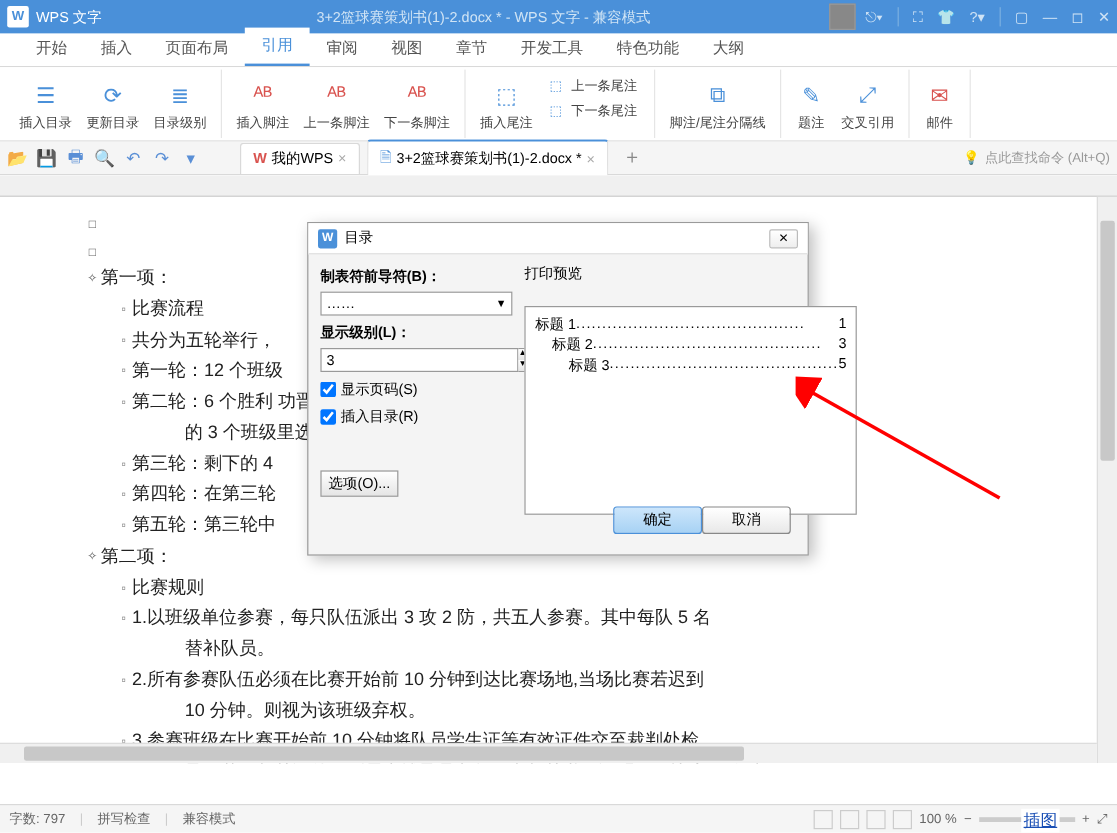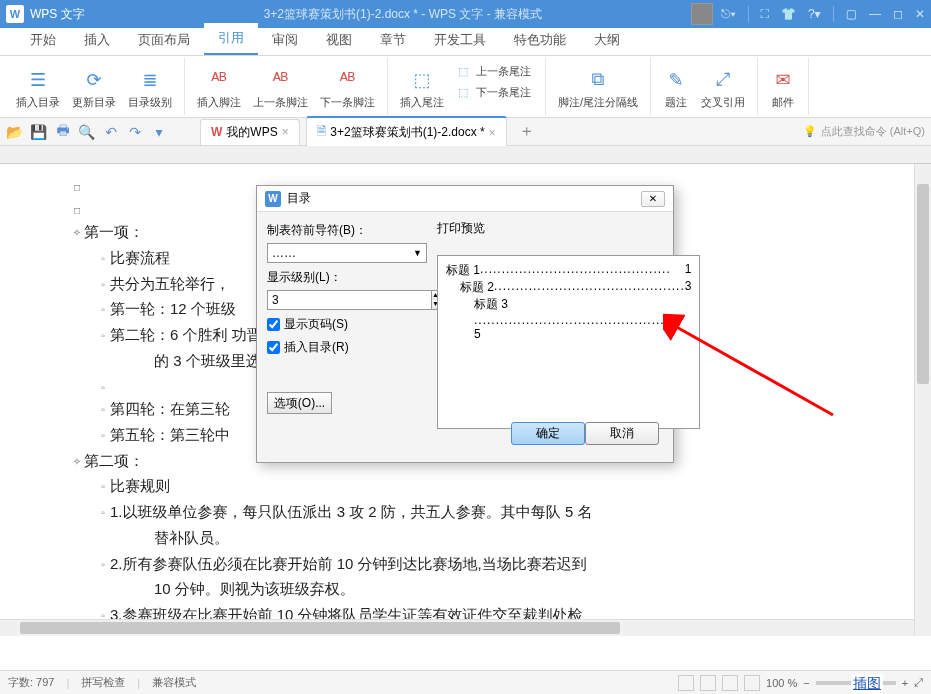--- a/index.html
+++ b/index.html
@@ -64,21 +64,21 @@
 
 .insert-pic { position: absolute; bottom: 0px; right: 48px; color: #1a4fb5; text-decoration: underline; font-size: 14px; background:#fff; padding:1px 2px; }
 .dialog { position: absolute; left: 256px; top: 185px; width: 418px; height: 278px; background: #f4f4f4; border: 1px solid #9a9a9a; box-shadow: 4px 4px 12px rgba(0,0,0,0.25); }
 .dialog-title { height: 26px; display: flex; align-items: center; padding: 0 8px; border-bottom: 1px solid #ddd; background: #fff; }
 .dialog-title .dlogo { width: 16px; height: 16px; background: #4a90d9; color: #fff; font-size: 10px; display: flex; align-items: center; justify-content: center; border-radius: 2px; margin-right: 6px; font-weight: bold; }
 .dialog-title .dtxt { flex: 1; font-size: 12px; }
 .dialog-title .dclose { width: 24px; height: 16px; border: 1px solid #bbb; border-radius: 2px; display: flex; align-items: center; justify-content: center; font-size: 10px; cursor: pointer; background: linear-gradient(#fff,#eee); }
 .dialog-body { padding: 8px 10px; display: flex; gap: 10px; height: 210px; }
 .dialog-left { width: 160px; display: flex; flex-direction: column; gap: 4px; }
 .fieldset-label { font-size: 12px; }
-.dlg-lbl { font-size: 12px; margin-top: 2px; }
+.dlg-lbl { font-size: 12px; margin-top: 2px; font-weight: bold; }
 .dlg-combo { height: 20px; border: 1px solid #999; background: #fff; display: flex; align-items: center; padding: 0 4px; font-size: 12px; justify-content: space-between; }
 .dlg-combo .arrow { font-size: 9px; }
 .dlg-spin { display: flex; }
 .dlg-spin input { flex: 1; border: 1px solid #999; height: 20px; padding: 0 4px; font-size: 12px; }
 .dlg-spin .spinbtns { width: 16px; display: flex; flex-direction: column; border: 1px solid #999; border-left: none; }
 .dlg-spin .spinbtns div { flex: 1; font-size: 7px; text-align: center; cursor: pointer; background: linear-gradient(#fff,#e5e5e5); }
 .dlg-check { display: flex; align-items: center; gap: 4px; font-size: 12px; margin-top: 2px; }
 .dlg-check input { width: 13px; height: 13px; }
 .dlg-btn-small { width: 65px; height: 22px; border: 1px solid #999; background: linear-gradient(#fff,#e5e5e5); font-size: 12px; cursor: pointer; margin-top: auto; }
 
@@ -259,20 +259,21 @@
       <div class="ol-item ind2">
         <span class="marker">▫</span>
         <span class="txt">第二轮：6 个胜利                                                                                               功晋级</span>
       </div>
       <div class="ol-item ind3w">
         <span class="marker"></span>
         <span class="txt">的 3 个班级里选取</span>
       </div>
       <div class="ol-item ind2">
         <span class="marker">▫</span>
+        <span class="txt">第三轮：剩下的 4</span>
       </div>
       <div class="ol-item ind2">
         <span class="marker">▫</span>
         <span class="txt">第四轮：在第三轮</span>
       </div>
       <div class="ol-item ind2">
         <span class="marker">▫</span>
         <span class="txt">第五轮：第三轮中</span>
       </div>
       <div class="ol-item ind1">
@@ -376,21 +377,21 @@
           <div class="pline" style="padding-left: 0px;">
             <span class="ptitle">标题 1</span>
             <span class="pdots">............................................</span>
             <span class="pnum">1</span>
           </div>
           <div class="pline" style="padding-left: 14px;">
             <span class="ptitle">标题 2</span>
             <span class="pdots">............................................</span>
             <span class="pnum">3</span>
           </div>
-          <div class="pline" style="padding-left: 28px; flex-direction: column;">
+          <div class="pline" style="padding-left: 28px;">
             <span class="ptitle">标题 3</span>
             <span class="pdots">............................................</span>
             <span class="pnum">5</span>
           </div>
         </div>
     </div>
   </div>
   <div class="dialog-footer">
     <button class="dlg-btn primary">确定</button>
     <button class="dlg-btn normal">取消</button>

